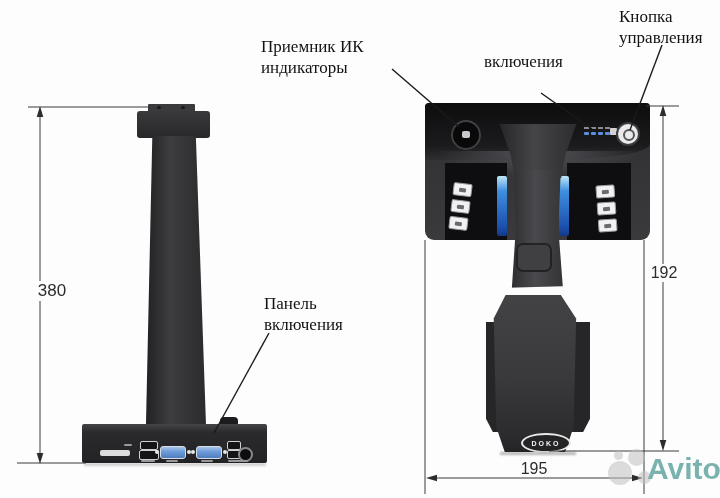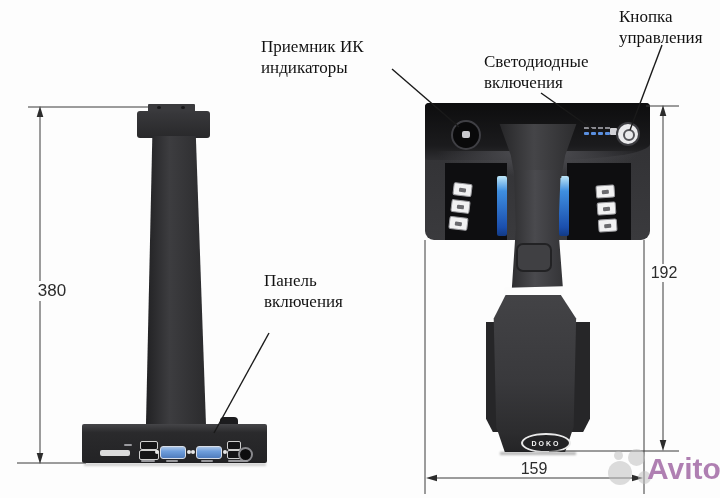--- a/index.html
+++ b/index.html
@@ -60,21 +60,21 @@
   .head-shadow{left:500px;top:452px;width:76px;height:3px;background:rgba(0,0,0,.28);filter:blur(1px);}
   
   .callout{position:absolute;color:#121212;font-size:17px;line-height:21px;white-space:nowrap;}
   .dim-num{position:absolute;font-family:"Liberation Sans",sans-serif;color:#2c2c2c;background:#fdfdfd;
            text-align:center;}
   svg.overlay{position:absolute;left:0;top:0;width:720px;height:498px;pointer-events:none;}
   
   .watermark{left:608px;top:449px;width:112px;height:48px;opacity:.55;}
   .wm-c{position:absolute;background:#c0c0c0;border-radius:50%;}
   .wm-text{position:absolute;left:39px;top:3px;font-family:"Liberation Sans",sans-serif;
-           font-size:30px;font-weight:bold;color:#701a75;letter-spacing:0;}
+           font-size:30px;font-weight:bold;color:#0f766e;letter-spacing:0;}
 </style>
 </head>
 <body>
 
 <div class="canvas">
 
   <div>
     <div class="abs head-plate">
       <span class="abs screw" style="left:9px;"></span>
       <span class="abs screw" style="left:33px;"></span>
@@ -189,35 +189,34 @@
       <polygon points="426,478 437,474.7 437,481.3"></polygon>
       <polygon points="643,478 632,474.7 632,481.3"></polygon>
     </g>
   </svg>
 
   <div class="callout" style="left:261px;top:36px;">
     <div>Приемник ИК</div>
     <div>индикаторы</div>
   </div>
   <div class="callout" style="left:484px;top:51px;">
-    <div>Светодиодные</div>
     <div>включения</div>
   </div>
   <div class="callout" style="left:619px;top:6px;">
     <div>Кнопка</div>
     <div>управления</div>
   </div>
-  <div class="callout" style="left:264px;top:270px;">
+  <div class="callout" style="left:264px;top:293px;">
     <div>Панель</div>
     <div>включения</div>
   </div>
 
   <div class="dim-num" style="left:32px;top:281px;width:40px;font-size:17px;">380</div>
   <div class="dim-num" style="left:648px;top:264px;width:32px;font-size:16px;">192</div>
-  <div class="dim-num" style="left:513px;top:460px;width:42px;font-size:16px;background:transparent;">159</div>
+  <div class="dim-num" style="left:513px;top:460px;width:42px;font-size:16px;background:transparent;">195</div>
 
   <div class="abs watermark">
     <span class="wm-c" style="left:0;top:12px;width:24px;height:24px;"></span>
     <span class="wm-c" style="left:20px;top:0;width:17px;height:17px;"></span>
     <span class="wm-c" style="left:30px;top:22px;width:13px;height:13px;"></span>
     <span class="wm-c" style="left:6px;top:2px;width:9px;height:9px;"></span>
     <span class="wm-text">Avito</span>
   </div>
 
 </div>

